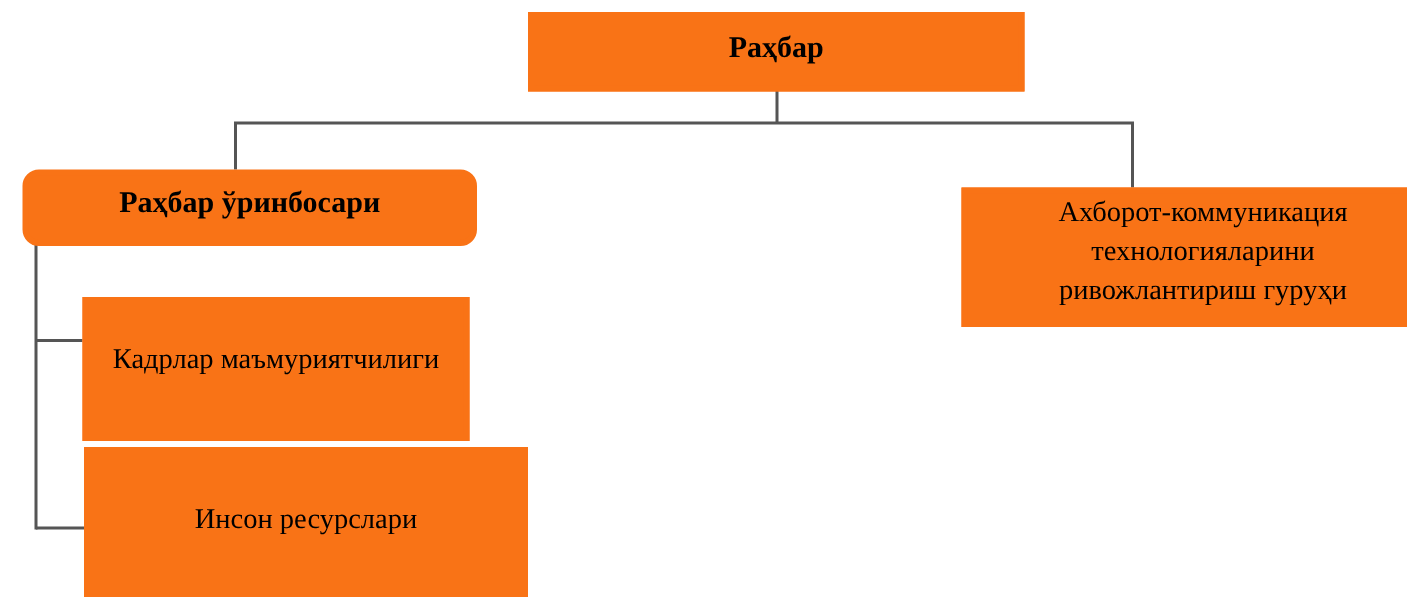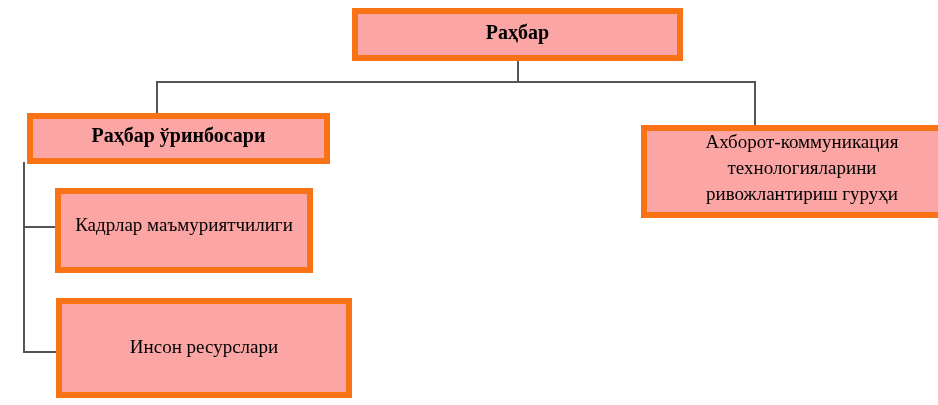--- a/index.html
+++ b/index.html
@@ -12,38 +12,38 @@
     width: 938px;
     height: 405px;
     background: #ffffff;
     font-family: "Liberation Serif", "DejaVu Serif", serif;
     color: #000000;
     overflow: hidden;
   }
   .node {
     position: absolute;
     box-sizing: border-box;
-    background: #fca5a5;
-    border: 6px solid #f97316;
+    background: #f97316;
+    border: 4px solid #f97316;
     display: flex;
     flex-direction: column;
     align-items: center;
     justify-content: center;
     text-align: left;
     font-size: 19px;
     line-height: 26px;
   }
   .node.bold {
     font-weight: 700;
     font-size: 20px;
   }
   .node-rahbar   { left: 352px; top: 8px;   width: 331px; height: 53px;  padding-bottom: 6px; }
-  .node-deputy   { left: 27px;  top: 113px; width: 303px; height: 51px;  padding-bottom: 8px; }
+  .node-deputy   { left: 15px;  top: 113px; width: 303px; height: 51px;  padding-bottom: 8px; border-radius: 11px; }
   .node-ict      { left: 641px; top: 125px; width: 322px; height: 93px;  padding-bottom: 8px; }
-  .node-hradmin  { left: 55px;  top: 188px; width: 258px; height: 85px;  padding-bottom: 12px; }
+  .node-hradmin  { left: 55px;  top: 198px; width: 258px; height: 96px;  padding-bottom: 12px; }
   .node-hrdev    { left: 56px;  top: 298px; width: 296px; height: 100px; padding-bottom: 2px; }
   .conn {
     position: absolute;
     background: #555555;
   }
   .conn-v-top   { left: 517px; top: 60px;  width: 2px;   height: 22px; }
   .conn-h-main  { left: 156px; top: 81px;  width: 600px; height: 2px;  }
   .conn-v-left  { left: 156px; top: 82px;  width: 2px;   height: 31px; }
   .conn-v-right { left: 754px; top: 82px;  width: 2px;   height: 43px; }
   .conn-v-trunk { left: 23px;  top: 162px; width: 2px;   height: 191px; }

